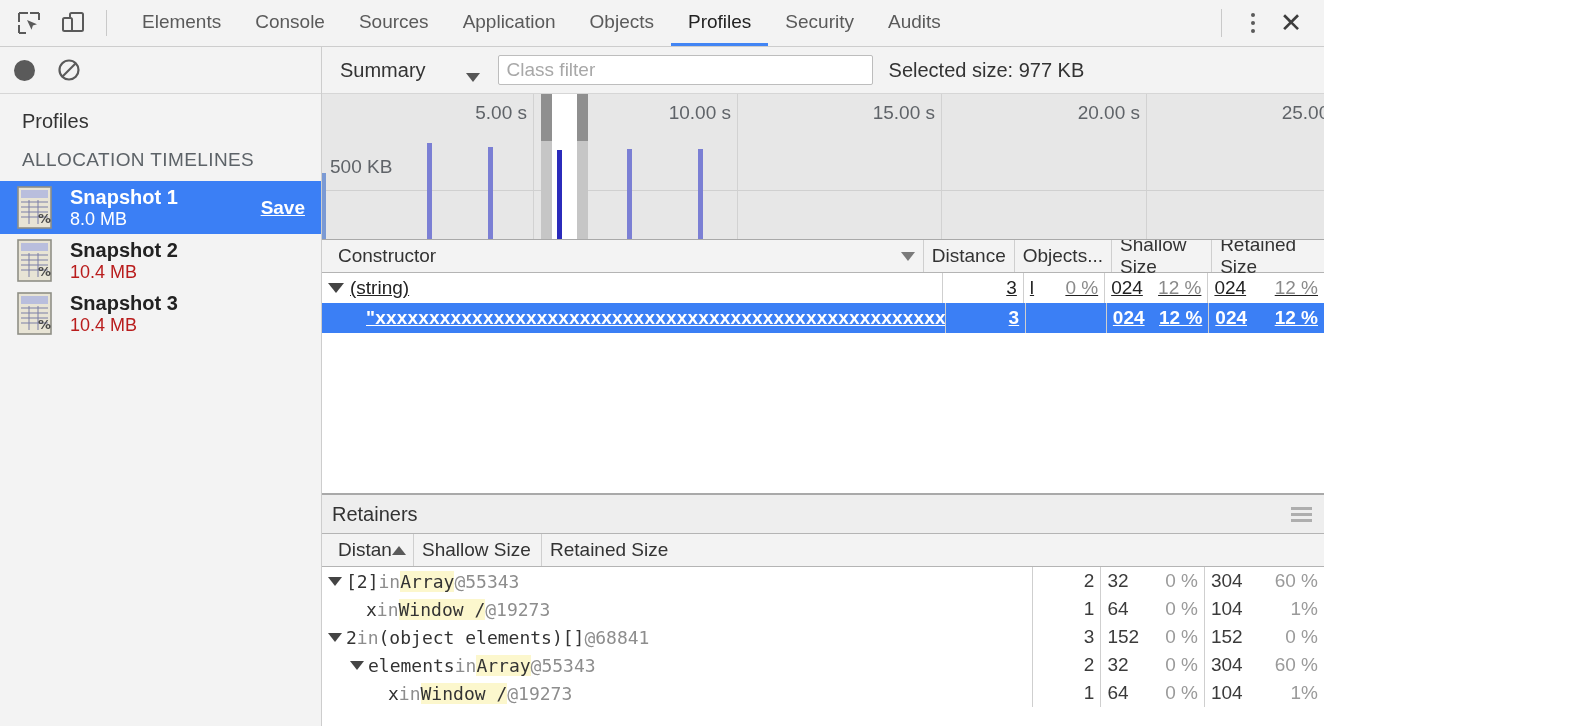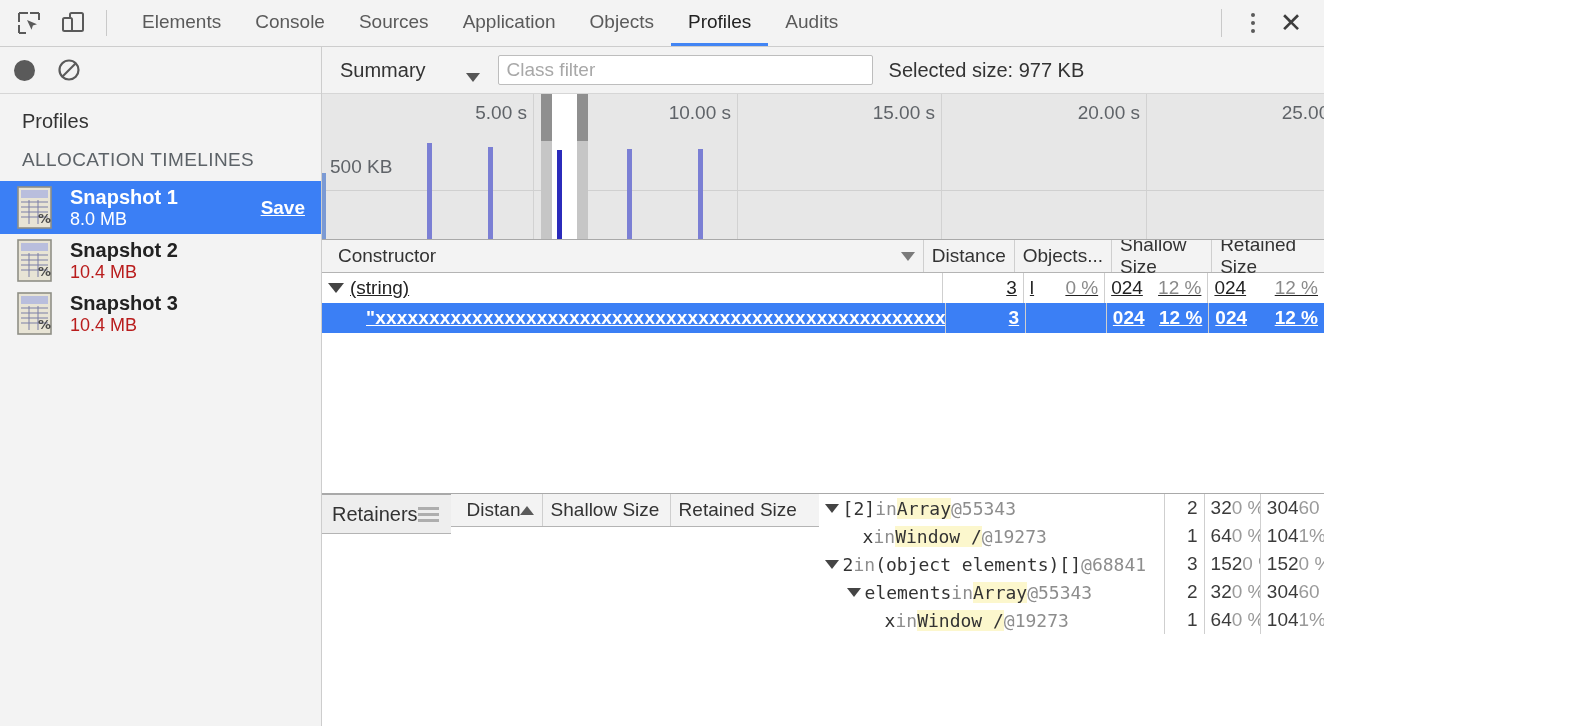--- a/index.html
+++ b/index.html
@@ -115,21 +115,21 @@
   .gc.num{justify-content:flex-end;}
   .gc.pair{justify-content:space-between;}
   .gc .pct{color:#8a8a8a;}
   .grow.selected .gc .pct{color:#fff;font-weight:bold;}
   .grow.selected .gc{font-weight:bold;}
   .tri{width:0;height:0;border-left:8px solid transparent;border-right:8px solid transparent;border-top:10px solid #444;margin-right:6px;flex:0 0 auto;}
   .ctor-cell{align-items:center;}
   .xstr{letter-spacing:.2px;overflow:hidden;white-space:nowrap;}
 
   
-  .retainers{height:232px;min-height:232px;display:flex;flex-direction:row;}
+  .retainers{height:232px;min-height:232px;display:flex;flex-direction:column;}
   .ret-title{
     height:38px;min-height:38px;background:#eee;border-bottom:1px solid #b4b4b4;
     display:flex;align-items:center;padding-left:10px;font-size:20px;color:#333;
     border-top:1px solid #a9a9a9;
   }
   .burger{margin-left:auto;margin-right:12px;display:flex;flex-direction:column;gap:3px;cursor:pointer;}
   .burger i{display:block;width:21px;height:3px;background:#aeaeae;}
   .rrows{flex:1;overflow:hidden;background:#fff;}
   .rrow{display:flex;height:28px;min-height:28px;align-items:stretch;font-size:19px;}
   .rc{display:flex;align-items:center;padding:0 6px;border-right:1px solid #cfcfcf;box-sizing:border-box;white-space:nowrap;overflow:hidden;}
@@ -177,20 +177,23 @@
       <div class="tab">
           <span>Application</span>
         </div>
       <div class="tab">
           <span>Objects</span>
         </div>
       <div class="tab active">
           <span>Profiles</span>
         </div>
       <div class="tab">
+          <span>Security</span>
+        </div>
+      <div class="tab">
           <span>Audits</span>
         </div>
     </div>
     <div class="tb-right">
       <div class="tb-rsep"></div>
       <div class="kebab">
           <i></i>
           <i></i>
           <i></i>
         </div>

